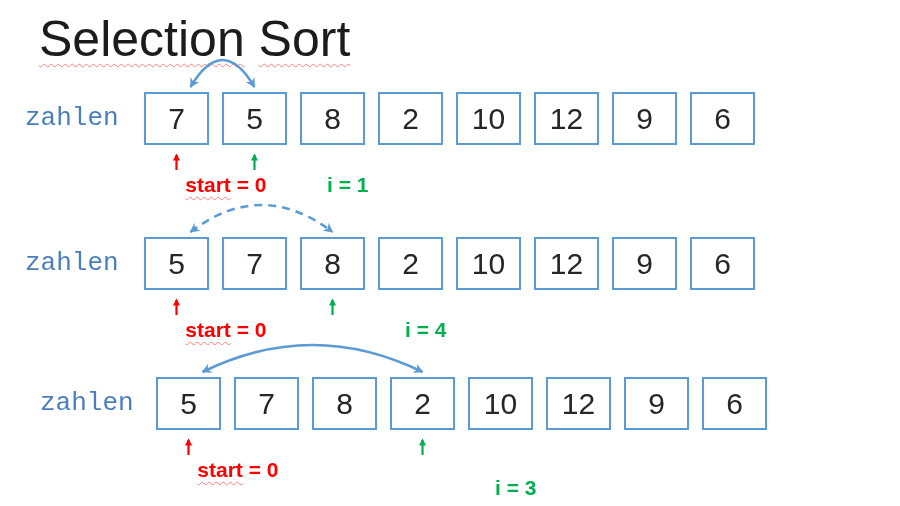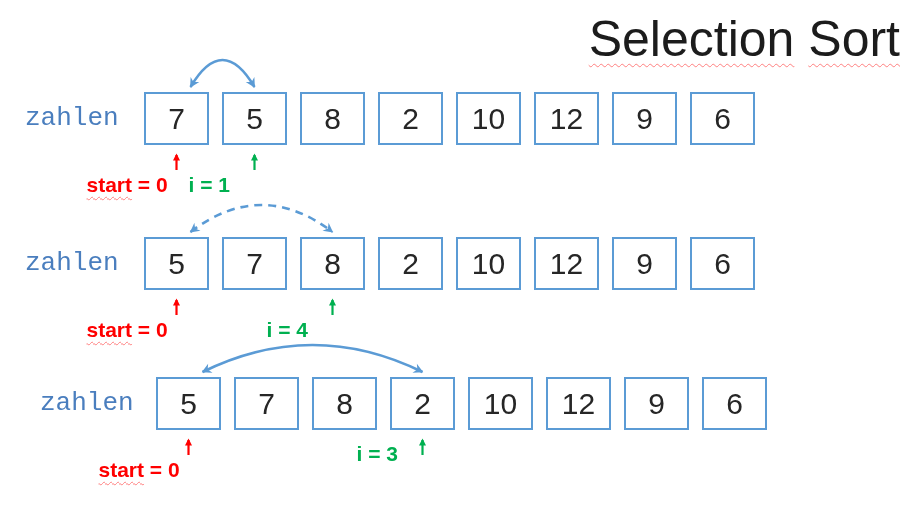--- a/index.html
+++ b/index.html
@@ -2,41 +2,41 @@
 <html style="--accent-blue: #5B9BD5; --label-blue: #4A7EBE; --start-red: #FF0000; --index-green: #00B050; --squiggle-red: #FF8080; --text-dark: #262626;"><head>
 <meta charset="utf-8">
 <style>
   html,body{margin:0;padding:0;}
   body{
     width:900px;height:506px;background:#ffffff;position:relative;overflow:hidden;
     font-family:"Liberation Sans",sans-serif;
   }
   #stage{position:absolute;inset:0;}
   .title{
-    position:absolute;top:12px;left:0;right:0;text-align:right;
+    position:absolute;top:12px;left:0;right:0;text-align:left;
     font-size:50px;font-weight:300;color:#1c1c1c;line-height:1.1;padding-left:39px;
   }
   .title .w{
     text-decoration:underline wavy var(--squiggle-red);
     text-decoration-thickness:1px;
     text-underline-offset:7px;
   }
   .var-label{
     position:absolute;
     font-family:"Liberation Mono","DejaVu Sans Mono",monospace;
     font-size:26px;line-height:30px;color:var(--label-blue);text-align:right;
   }
   .box{
     position:absolute;width:65px;height:53px;box-sizing:border-box;
     border:2px solid var(--accent-blue);background:#fff;
     display:flex;align-items:center;justify-content:center;
   }
   .box span{font-size:30px;color:var(--text-dark);}
   .tag{
-    position:absolute;width:180px;text-align:left;
+    position:absolute;width:180px;text-align:right;
     font-size:21px;font-weight:bold;line-height:24px;white-space:pre;
   }
   .tag.red{color:var(--start-red);}
   .tag.green{color:var(--index-green);padding-left:24px;}
   .squig{
     text-decoration:underline wavy var(--squiggle-red);
     text-decoration-thickness:1px;
     text-underline-offset:4px;
   }
   #overlay{position:absolute;inset:0;pointer-events:none;}
@@ -141,14 +141,14 @@
     <div class="box" style="left: 546px; top: 377px;">
       <span>12</span>
     </div>
     <div class="box" style="left: 624px; top: 377px;">
       <span>9</span>
     </div>
     <div class="box" style="left: 702px; top: 377px;">
       <span>6</span>
     </div>
     <div class="tag red" style="left: 98.5px; top: 458px;"><span class="squig">start</span><span> = 0</span></div>
-    <div class="tag green" style="left: 332.5px; top: 442px;">i = 3</div>
+    <div class="tag green" style="left: 332.5px; top: 476px;">i = 3</div>
   </div>
 
 </body></html>

